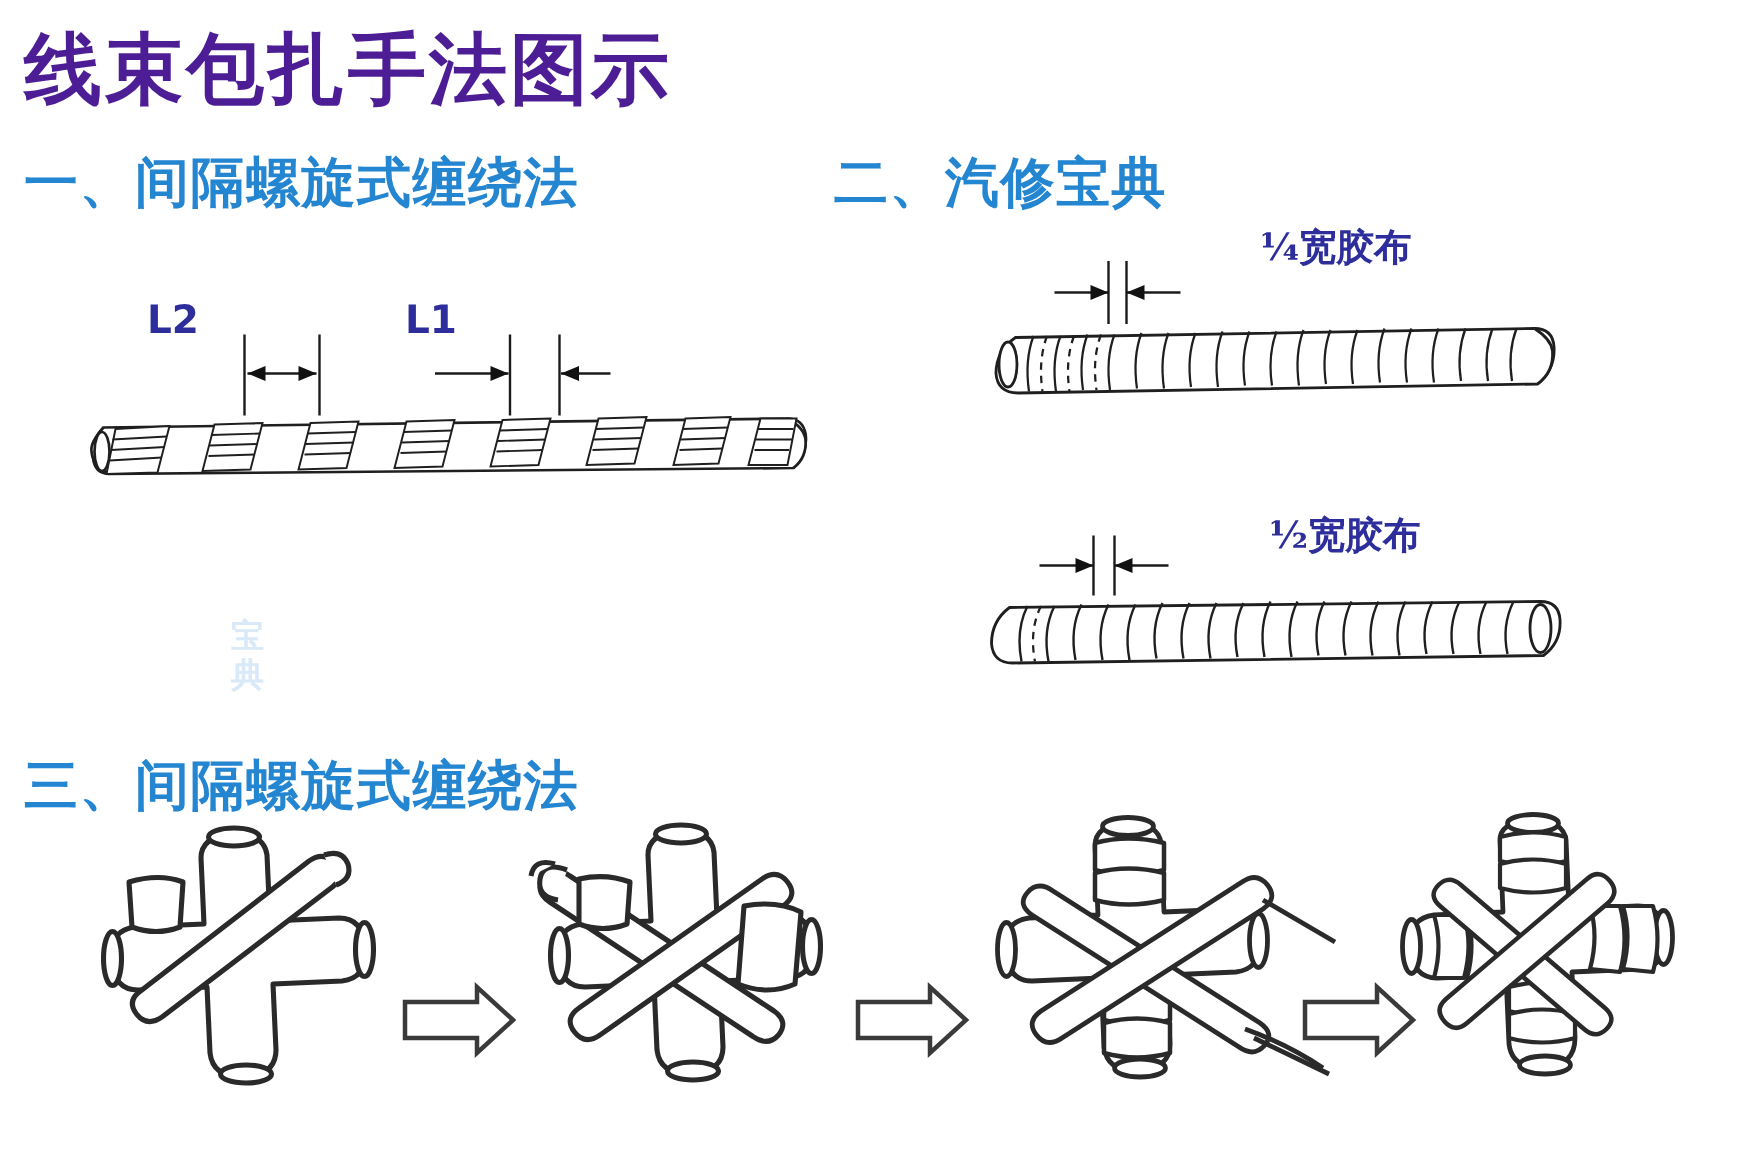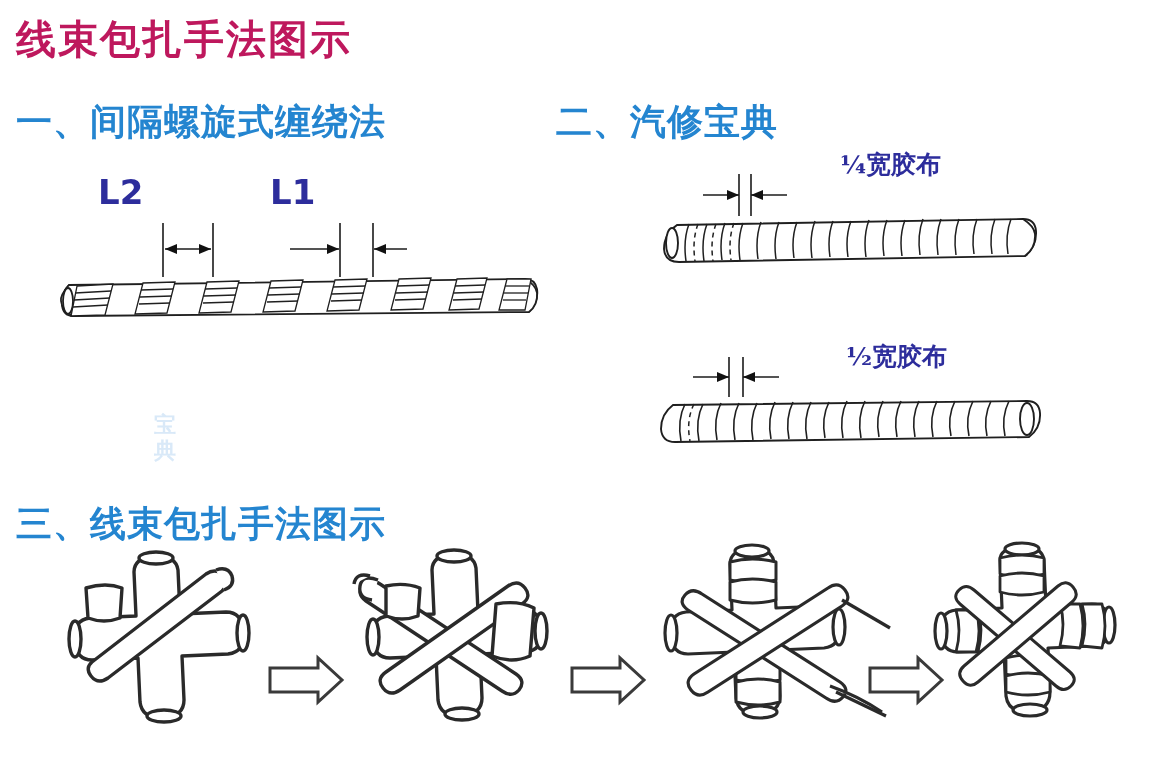--- a/index.html
+++ b/index.html
@@ -11,32 +11,32 @@
     pointer-events:none;z-index:1;}
   .wm-big{position:absolute;font-family:"DejaVu Sans",sans-serif;font-weight:700;
     color:#cfe4f7;line-height:1;letter-spacing:6px;font-size:186px;
     top:4px;left:150px;white-space:nowrap;}
   .wm-small{position:absolute;font-family:"DejaVu Sans",sans-serif;color:#d9e9f8;
     font-size:22px;line-height:26px;left:148px;top:112px;width:28px;
     font-weight:700;text-align:right;}
 
   
   #page-title{position:absolute;left:16px;top:12px;z-index:6;
-    font-family:"DejaVu Sans",sans-serif;font-weight:700;font-size:40px;
-    color:#be185d;letter-spacing:2px;white-space:nowrap;}
+    font-family:"DejaVu Sans",sans-serif;font-weight:700;font-size:52px;
+    color:#4c1d95;letter-spacing:2px;white-space:nowrap;}
 
   .section-head{position:absolute;z-index:6;font-family:"DejaVu Sans",sans-serif;
     font-weight:700;font-size:36px;color:#2485d0;letter-spacing:1px;
     white-space:nowrap;}
   #head-1{left:16px;top:98px;}
   #head-2{left:556px;top:98px;}
   #head-3{left:16px;top:500px;}
 
   .dim-label{position:absolute;z-index:6;font-family:"DejaVu Sans",sans-serif;
-    font-weight:700;font-size:34px;color:#2d2d9c;white-space:nowrap;}
+    font-weight:700;font-size:26px;color:#2d2d9c;white-space:nowrap;margin-top:27px;}
   #label-L2{left:98px;top:172px;}
   #label-L1{left:270px;top:172px;text-align:center;}
 
   .tape-label{position:absolute;z-index:6;font-family:"DejaVu Serif","DejaVu Sans",serif;
     font-weight:700;font-size:25px;color:#2d2d9c;white-space:nowrap;margin-left:34px;}
   #label-quarter{left:806px;top:148px;}
   #label-half{left:812px;top:340px;}
 
   
   .art{position:absolute;z-index:4;}
@@ -49,21 +49,21 @@
 <body>
 
 <div id="watermark">
   <div class="wm-small">宝典</div>
 </div>
 
 <div id="page-title">线束包扎手法图示</div>
 
 <div class="section-head" id="head-1">一、间隔螺旋式缠绕法</div>
 <div class="section-head" id="head-2">二、汽修宝典</div>
-<div class="section-head" id="head-3">三、线束包扎手法图示</div>
+<div class="section-head" id="head-3">三、间隔螺旋式缠绕法</div>
 
 <div class="dim-label" id="label-L2">L2</div>
 <div class="dim-label" id="label-L1">L1</div>
 
 <div class="tape-label" id="label-quarter">¼宽胶布</div>
 <div class="tape-label" id="label-half">½宽胶布</div>
 
 <svg class="art" id="art-sec1" width="500" height="125" viewBox="0 0 500 125">
   <g stroke="#1b1b1b" fill="none" stroke-width="1.6">
 

